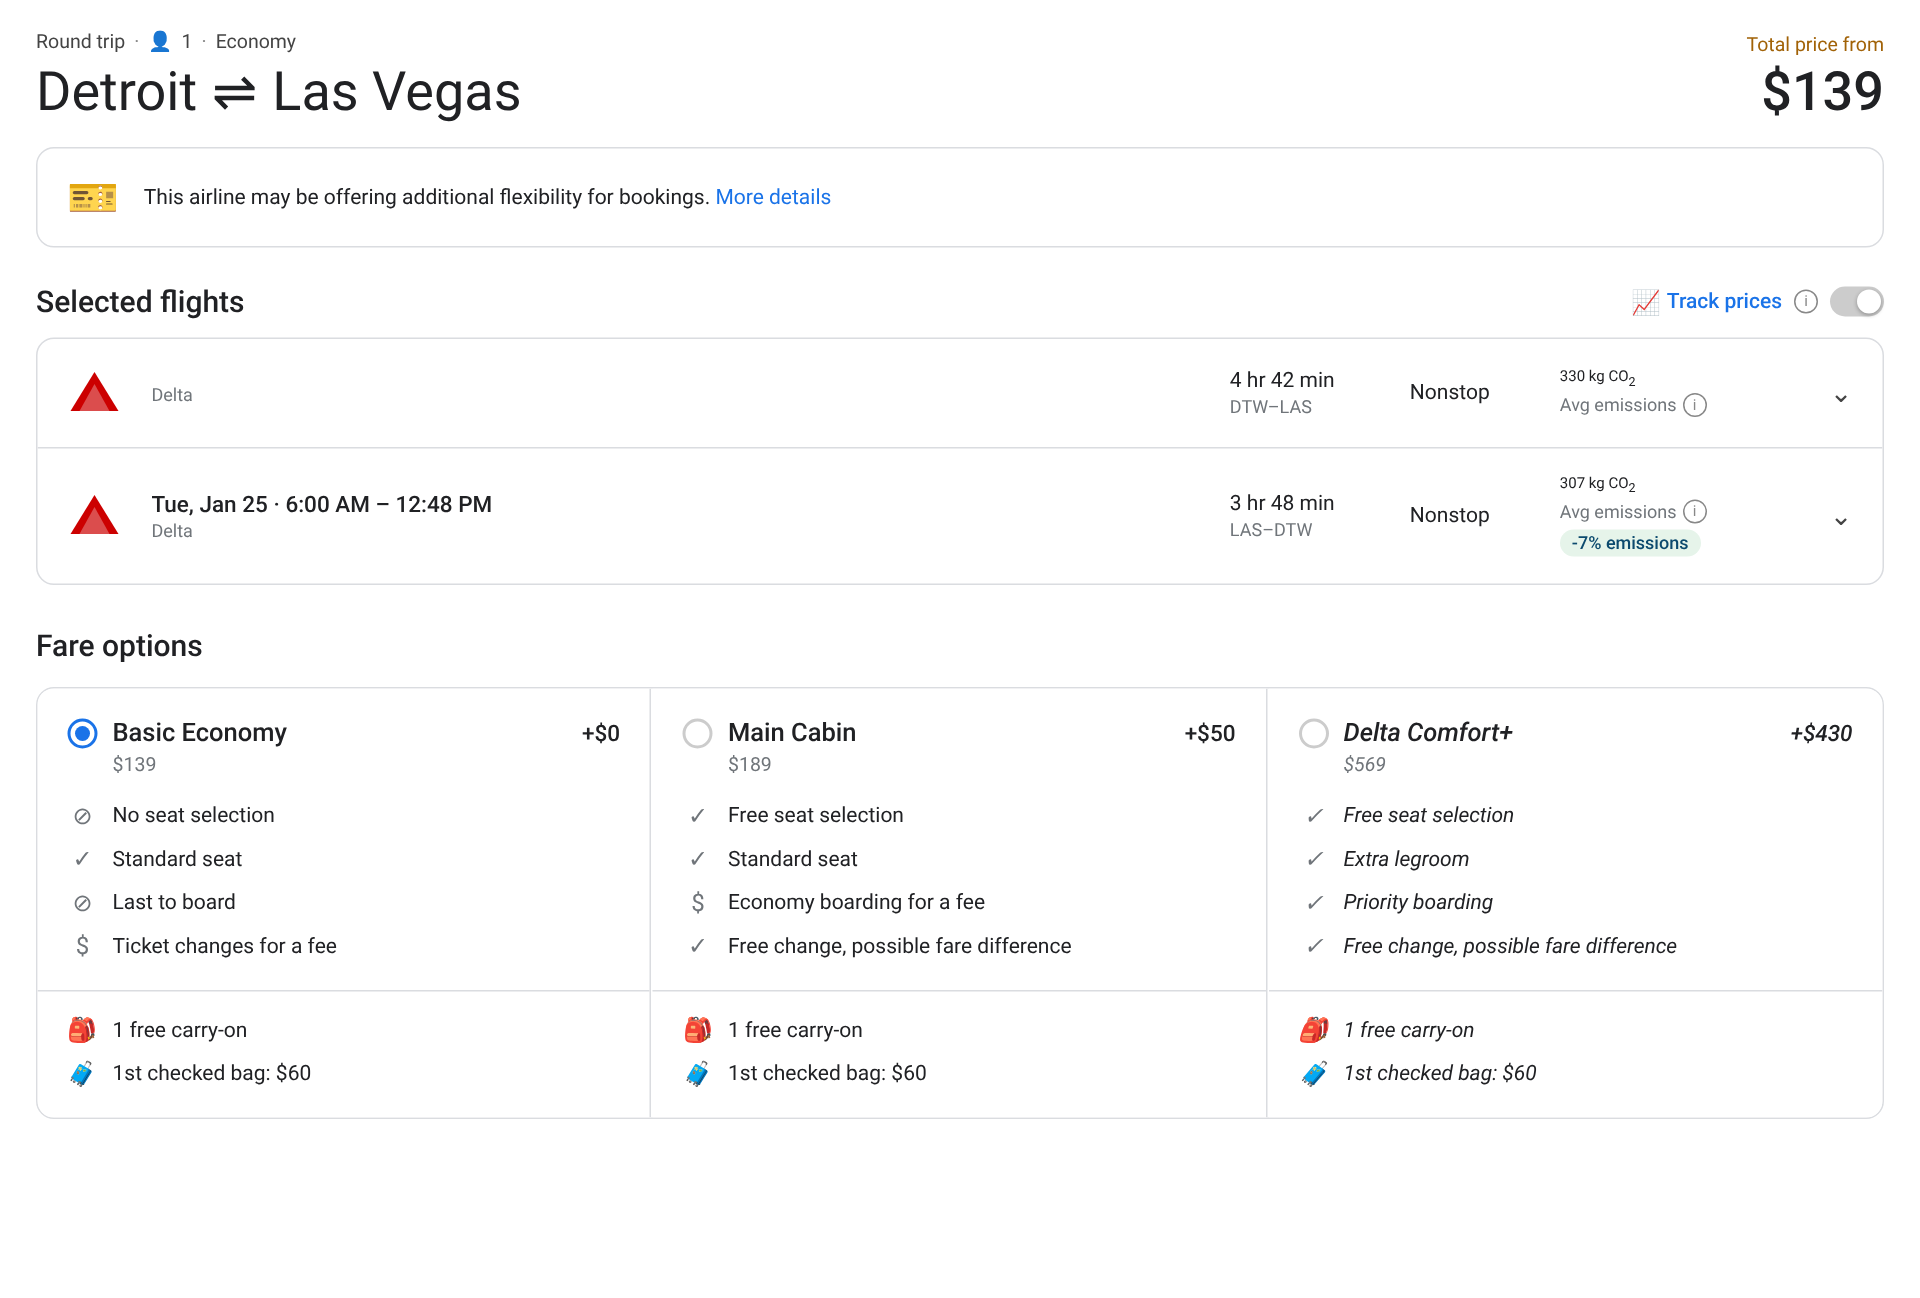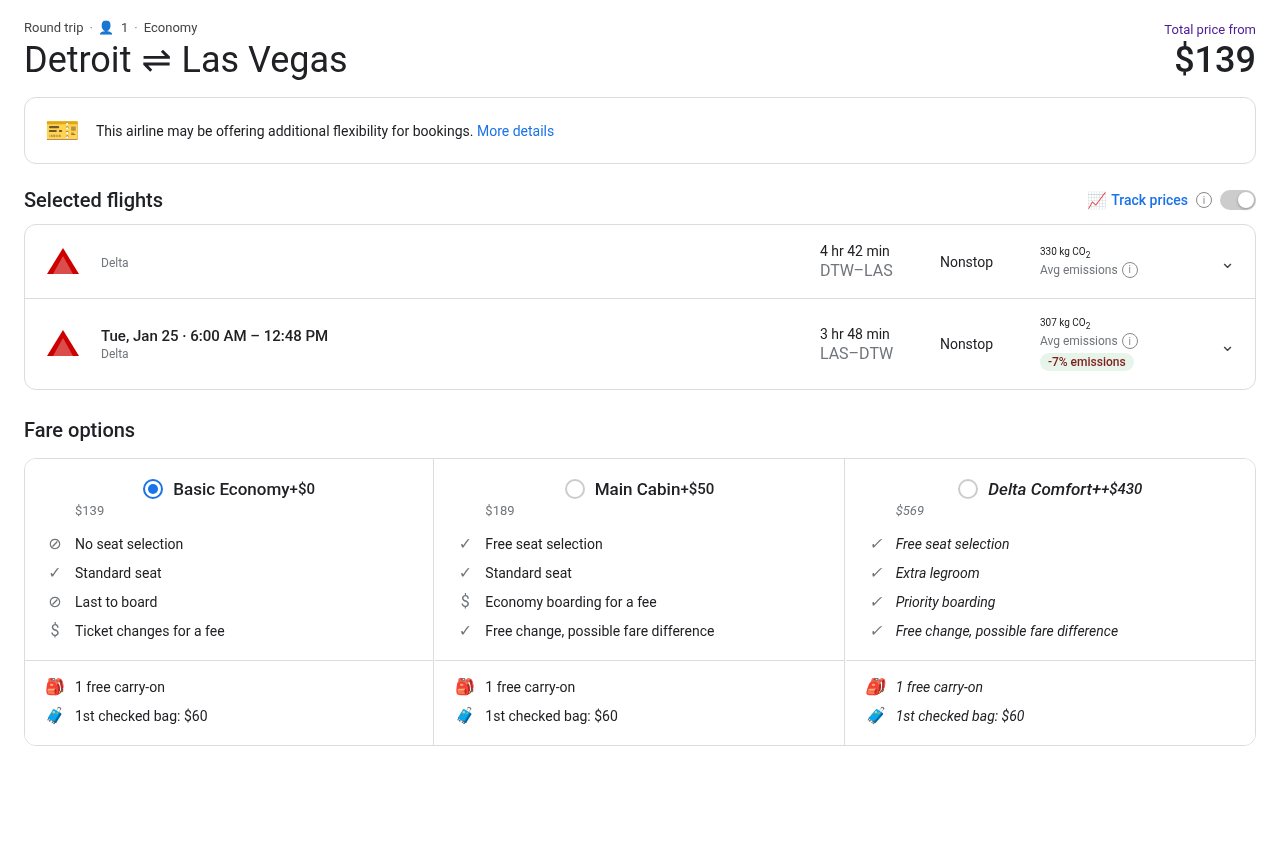--- a/index.html
+++ b/index.html
@@ -33,21 +33,21 @@
       font-weight: 400;
       display: flex;
       align-items: center;
       gap: 10px;
     }
     .total-price-block {
       text-align: right;
     }
     .total-price-label {
       font-size: 13px;
-      color: #4c1d95;
+      color: #a16207;
       margin-bottom: 2px;
     }
     .total-price-value {
       font-size: 36px;
       font-weight: 500;
     }
 
     
     .flex-banner {
       border: 1px solid #dadce0;
@@ -160,21 +160,21 @@
       margin-top: 2px;
     }
     .flight-duration {
       min-width: 100px;
     }
     .flight-duration-text {
       font-size: 14px;
       font-weight: 400;
     }
     .flight-route {
-      font-size: 16px;
+      font-size: 12px;
       color: #70757a;
       margin-top: 2px;
     }
     .flight-stops {
       min-width: 80px;
       font-size: 14px;
     }
     .flight-emissions {
       min-width: 160px;
     }
@@ -184,21 +184,21 @@
     .emissions-label {
       font-size: 12px;
       color: #70757a;
       margin-top: 2px;
       display: flex;
       align-items: center;
       gap: 4px;
     }
     .emissions-badge {
       background: #e6f4ea;
-      color: #7f1d1d;
+      color: #0c4a6e;
       font-size: 12px;
       font-weight: 500;
       padding: 2px 8px;
       border-radius: 12px;
       display: inline-block;
       margin-top: 4px;
     }
     .chevron-down {
       color: #444;
       font-size: 18px;
@@ -229,21 +229,21 @@
       gap: 0;
       cursor: pointer;
     }
     .fare-card:last-child {
       border-right: none;
       font-style: italic;
     }
     .fare-card-header {
       display: flex;
       align-items: center;
-      justify-content: center;
+      justify-content: space-between;
       margin-bottom: 4px;
     }
     .fare-card-title-row {
       display: flex;
       align-items: center;
       gap: 10px;
     }
     .fare-price-addon {
       font-size: 15px;
       font-weight: 500;

